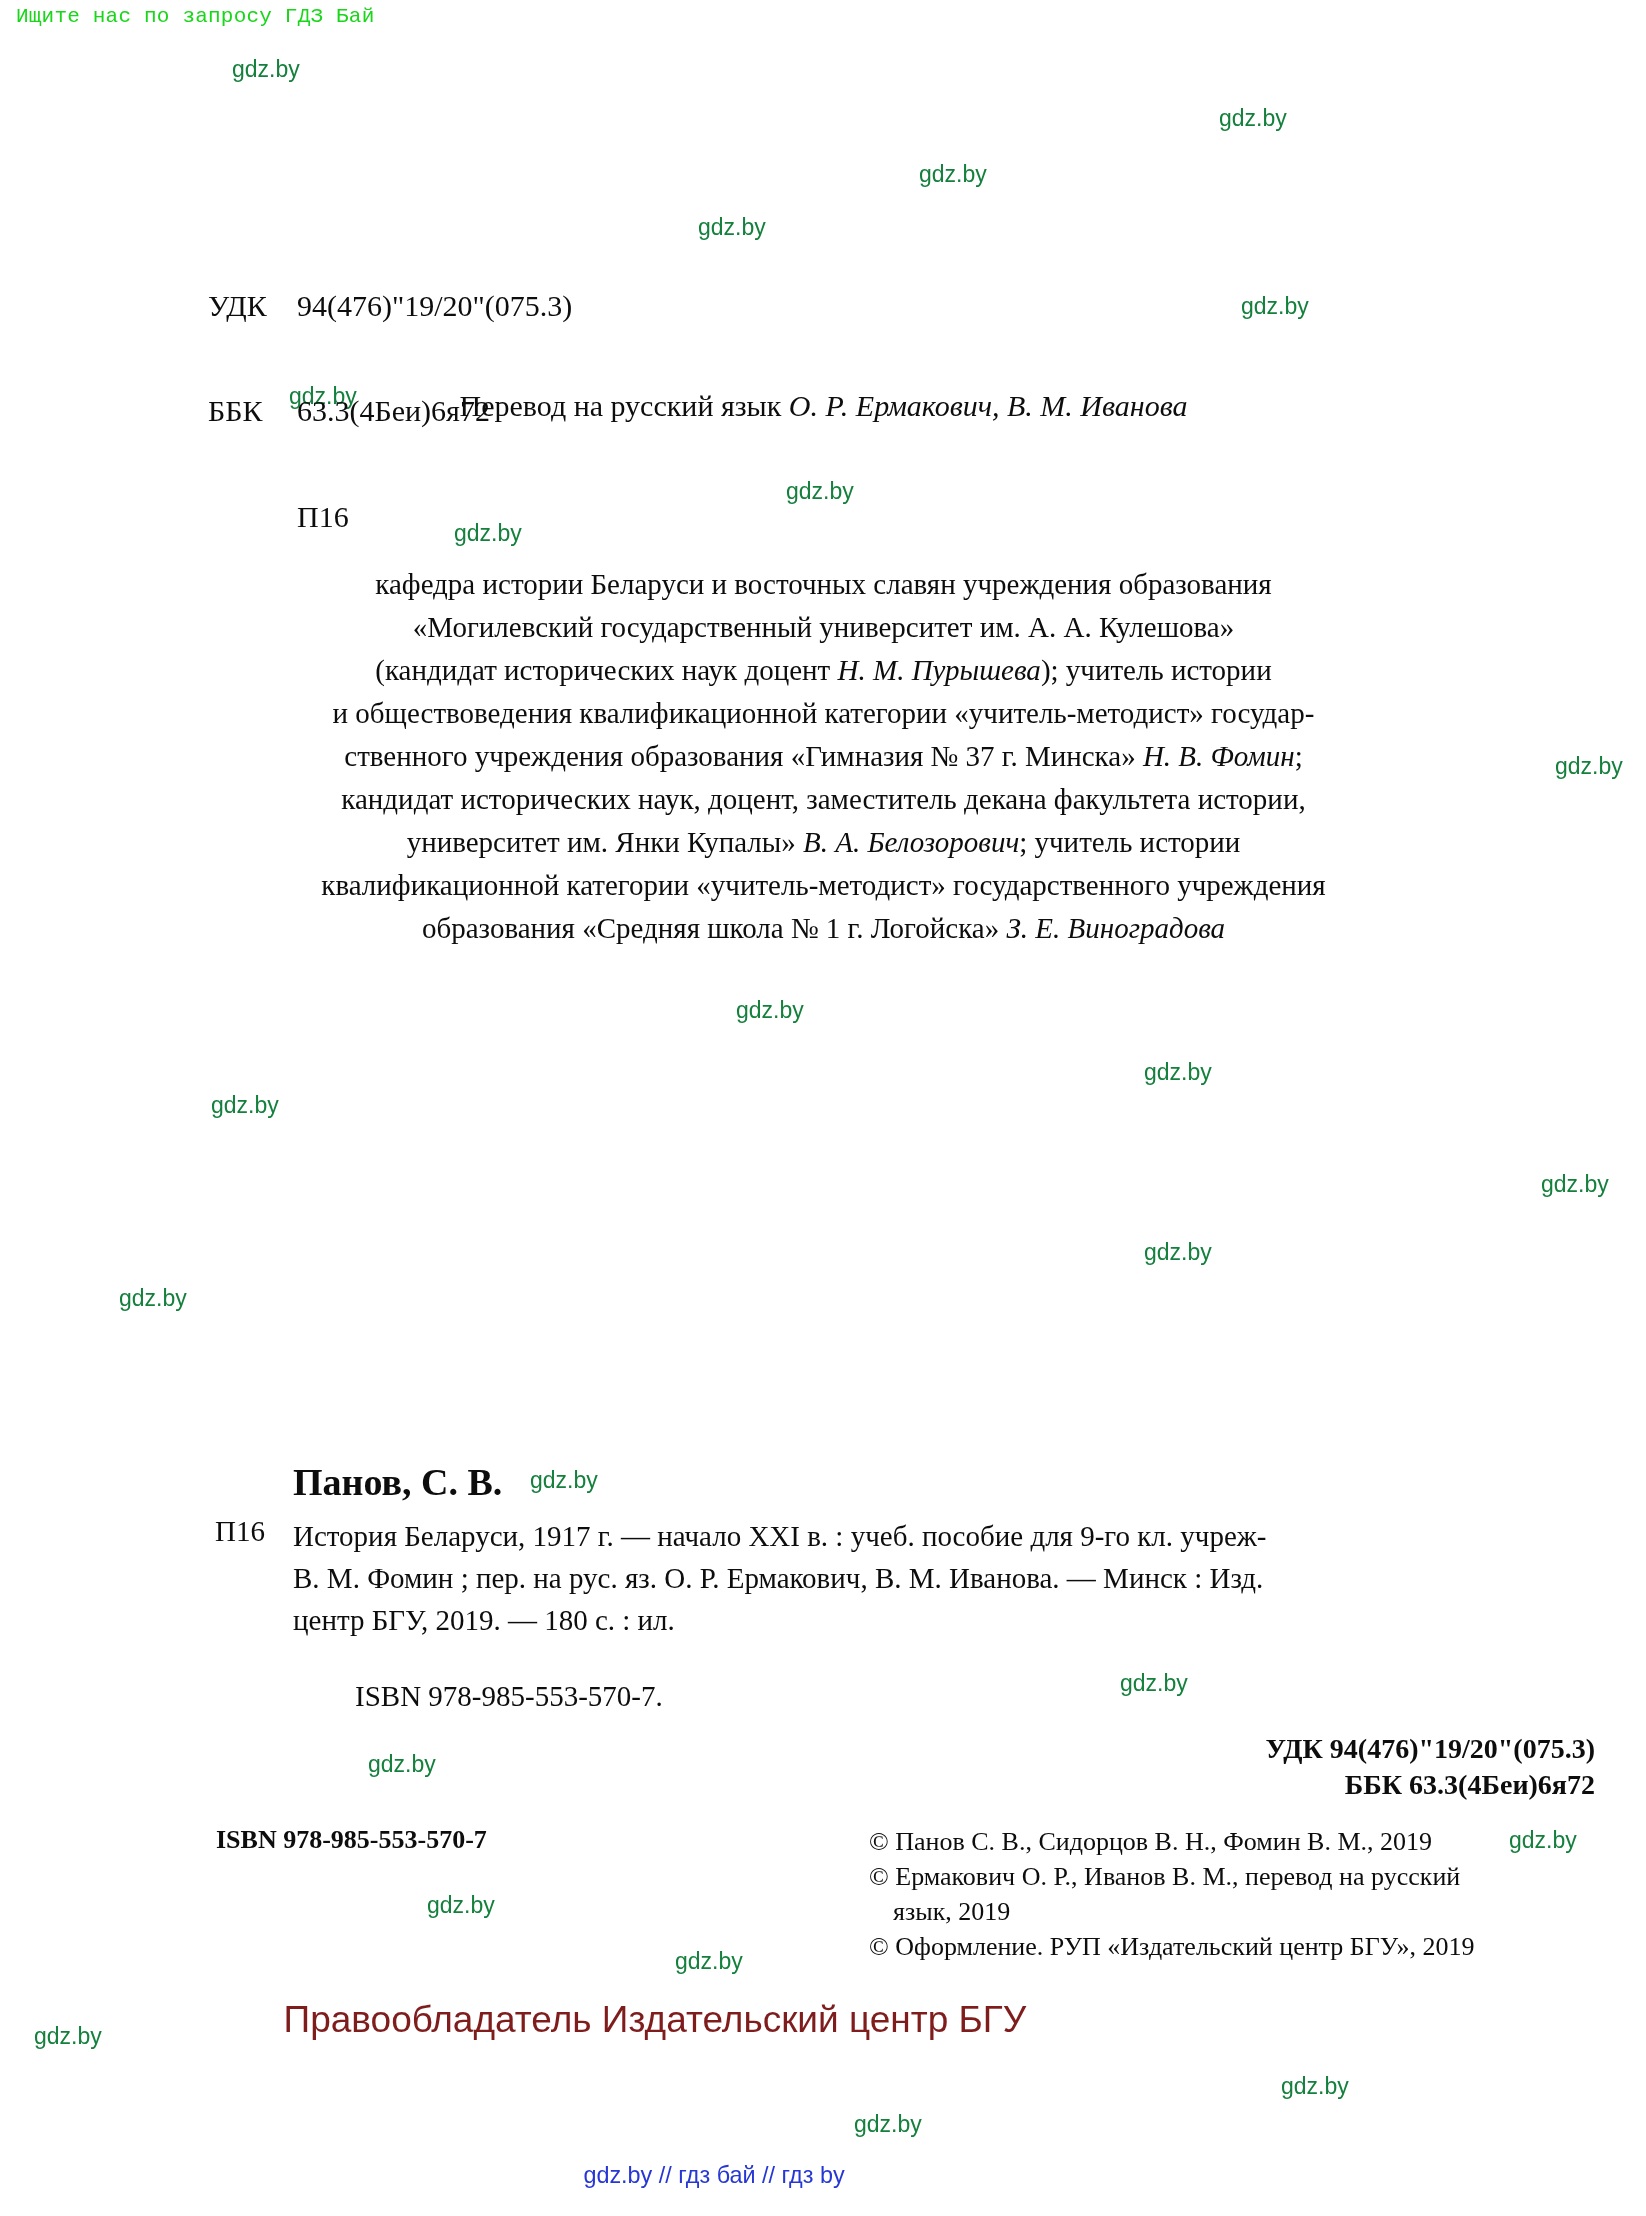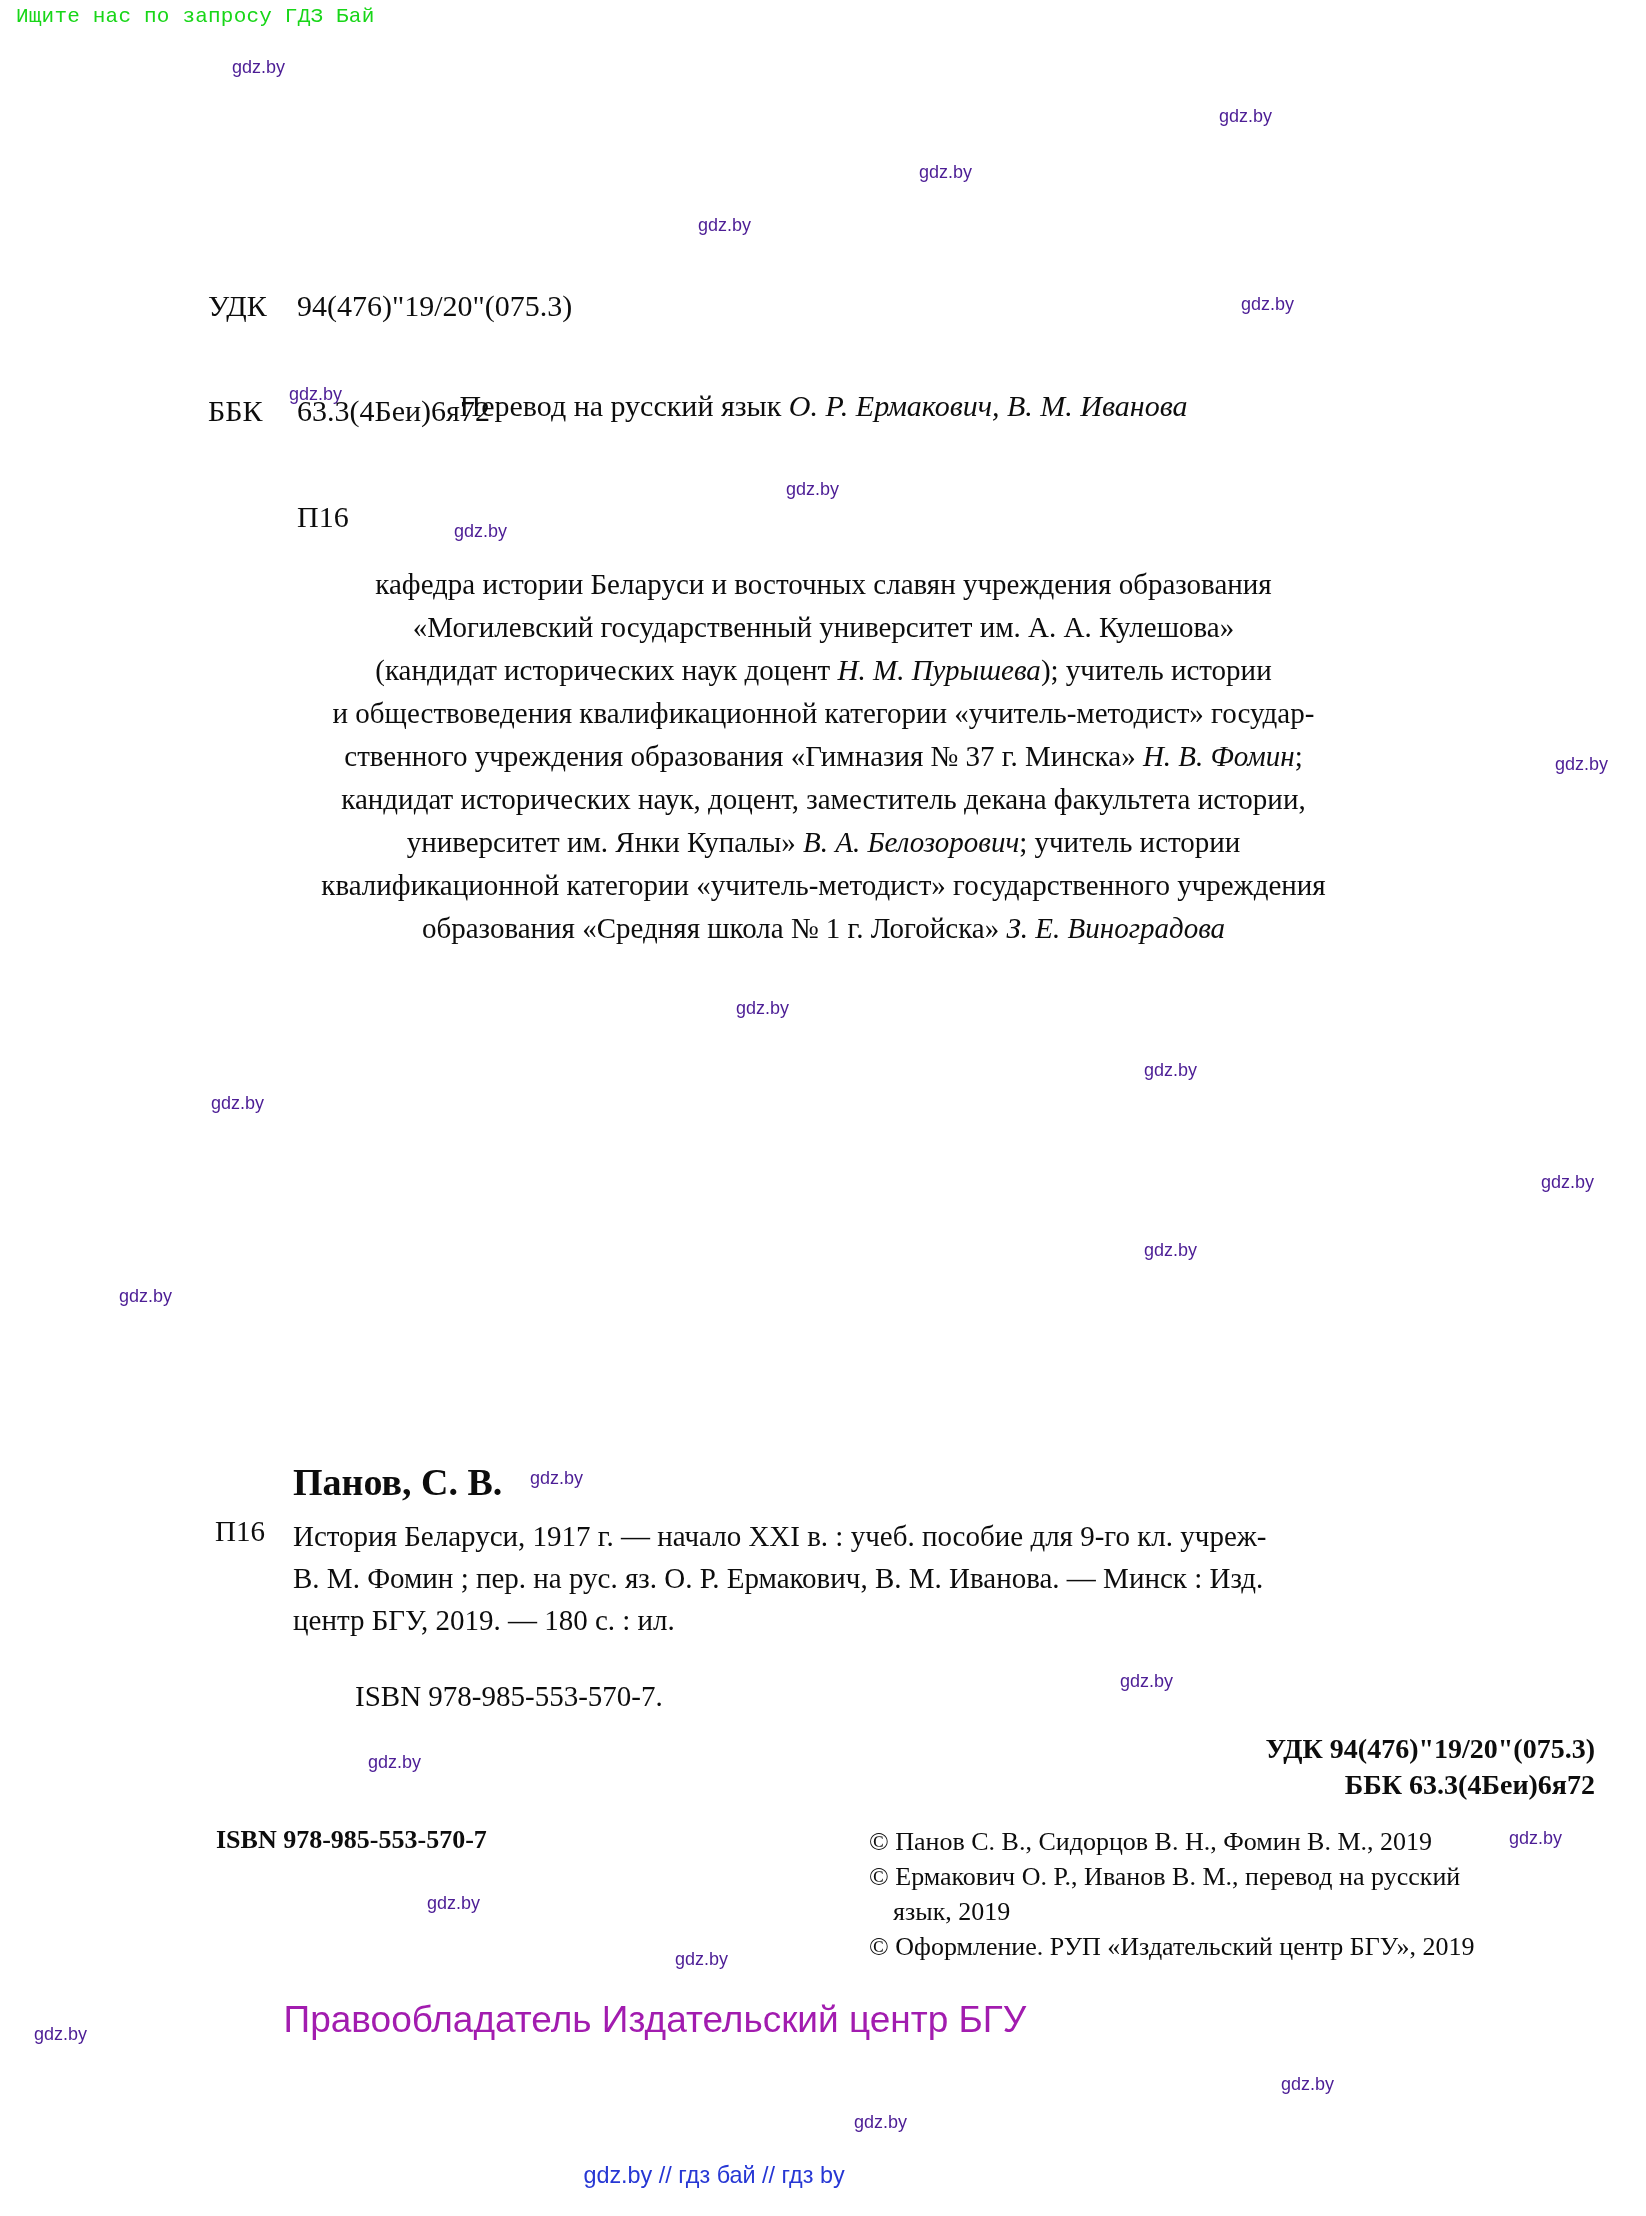--- a/index.html
+++ b/index.html
@@ -29,22 +29,22 @@
     font-size: 21px;
     color: #18d618;
     letter-spacing: 0.2px;
     padding-left: 16px;
   }
 
   
   .wm {
     position: absolute;
     font-family: "Liberation Sans", "DejaVu Sans", sans-serif;
-    font-size: 18px;
-    color: #4c1d95;
+    font-size: 23px;
+    color: #15803d;
     white-space: nowrap;
     line-height: 1;
   }
 
   
   .codes {
     position: absolute;
     left: 208px;
     top: 218px;
     font-size: 30px;
@@ -157,21 +157,21 @@
 
   
   .rights-holder {
     position: absolute;
     left: 0;
     top: 1999px;
     width: 1310px;
     text-align: center;
     font-family: "Liberation Sans", "DejaVu Sans", sans-serif;
     font-size: 37px;
-    color: #a21caf;
+    color: #7f1d1d;
   }
 
   
   .footer-links {
     position: absolute;
     left: 0;
     top: 2162px;
     width: 1428px;
     text-align: center;
     font-family: "Liberation Sans", "DejaVu Sans", sans-serif;

